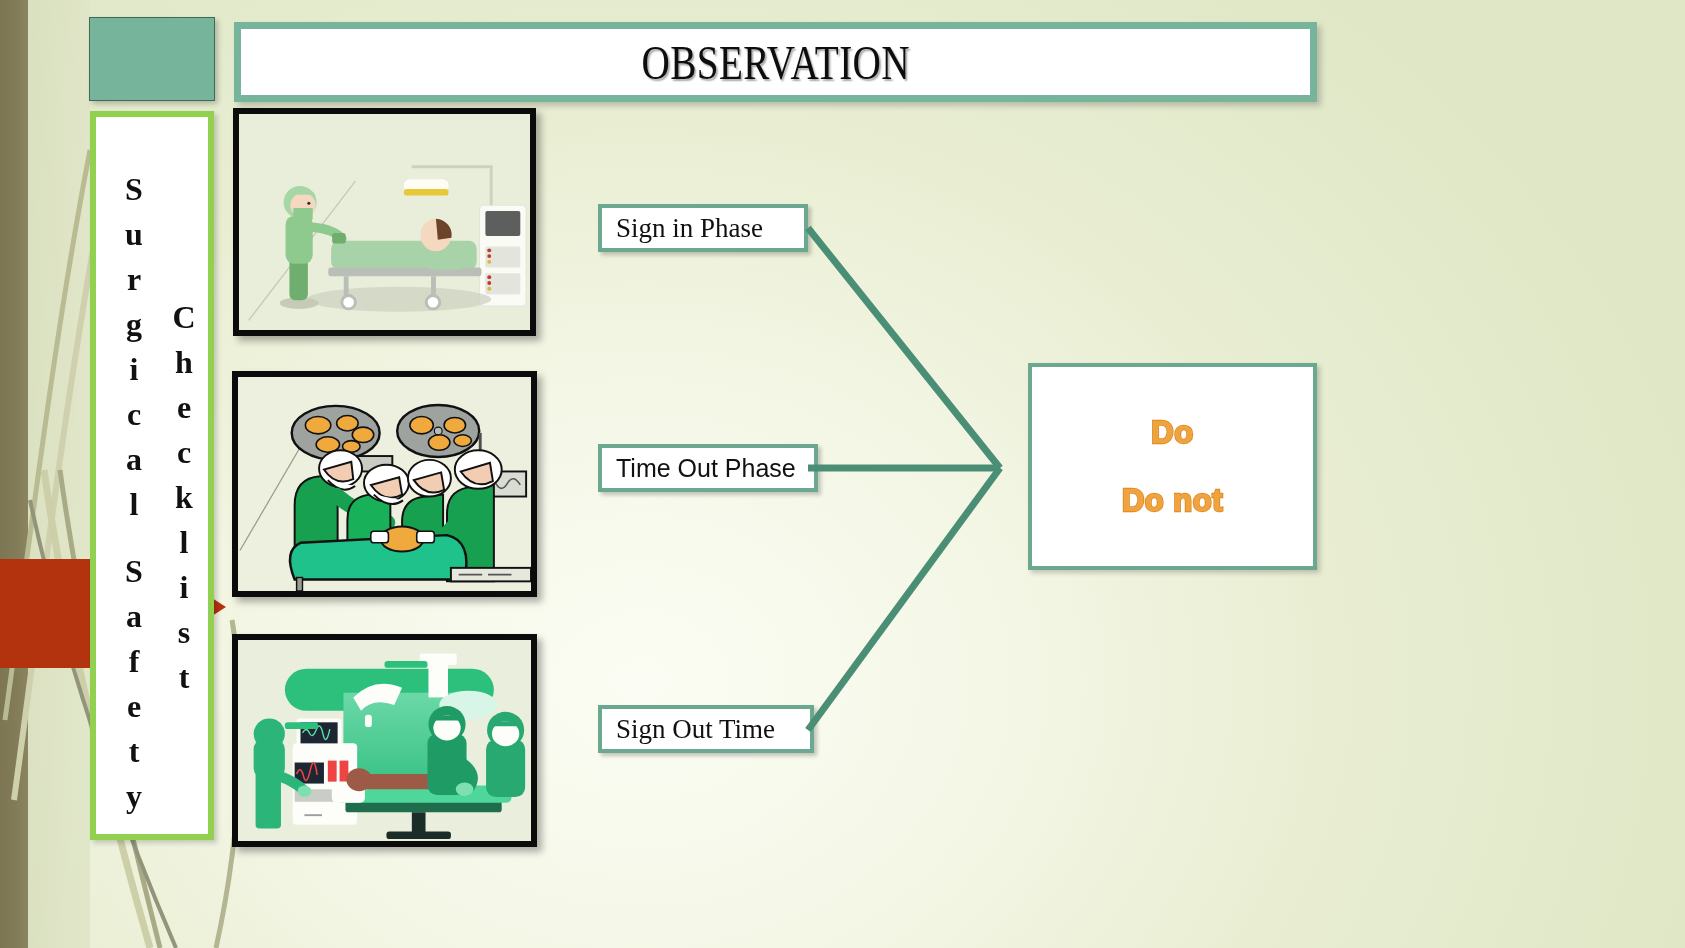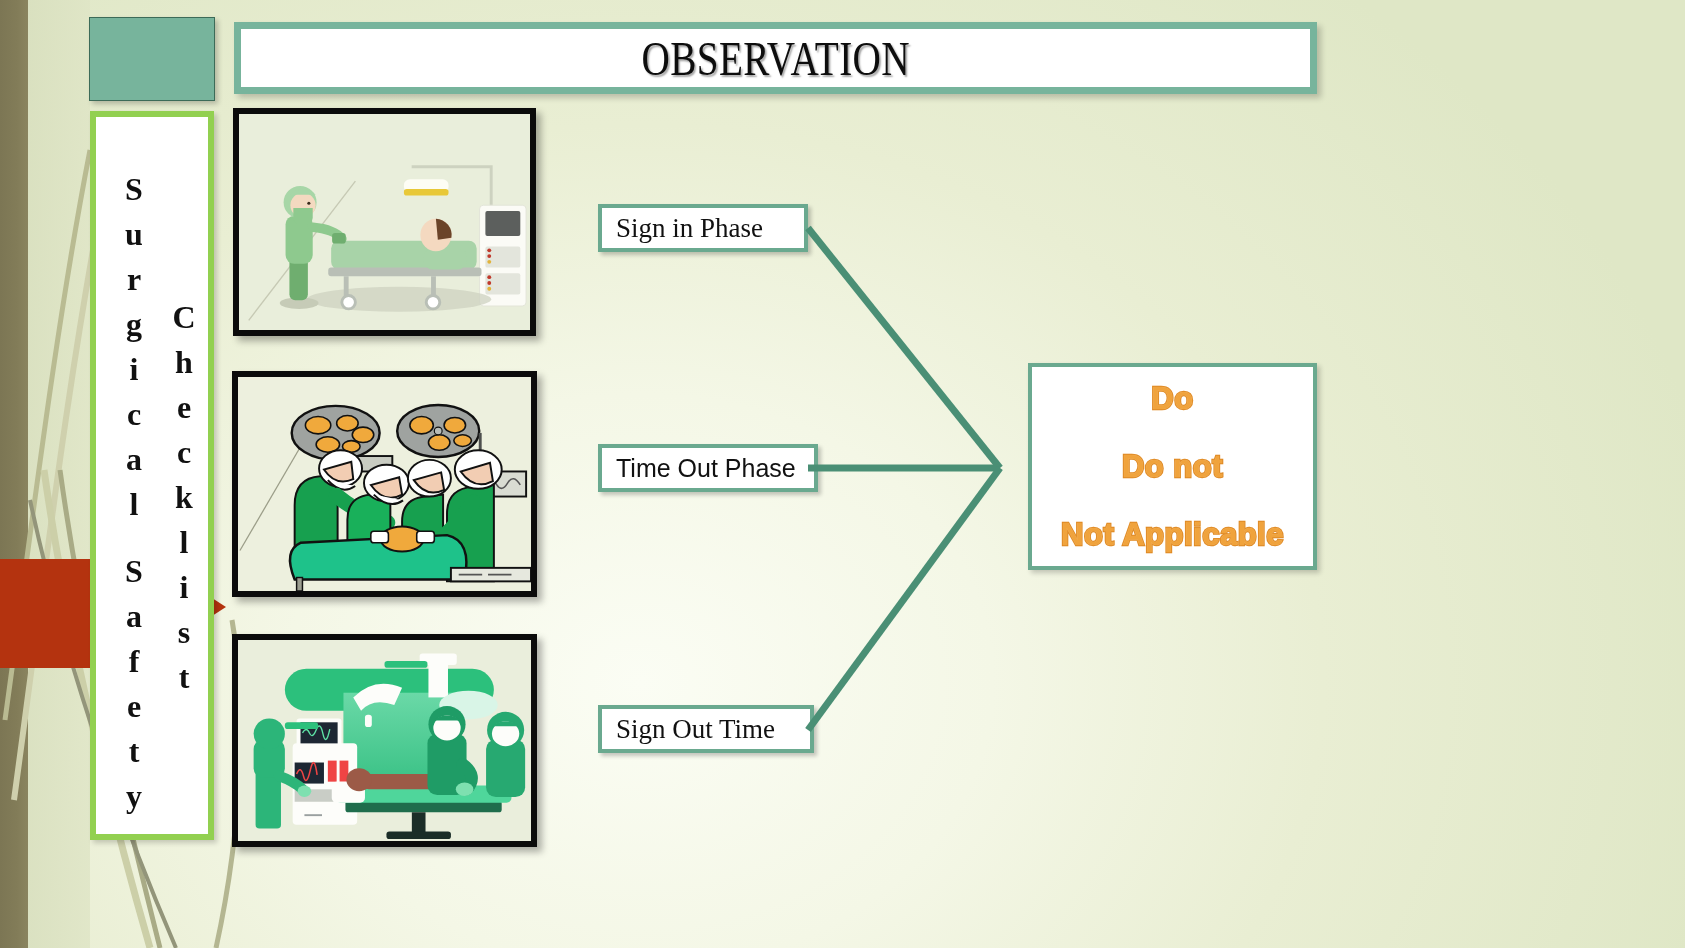--- a/index.html
+++ b/index.html
@@ -37,21 +37,21 @@
 
   
   .tealblock{
     position:absolute;left:89px;top:17px;width:124px;height:82px;
     background:#77b49c;border:1px solid #3c6b58;
     box-shadow:3px 3px 5px rgba(0,0,0,.22);
   }
 
   
   .titlebar{
-    position:absolute;left:234px;top:22px;width:1083px;height:72px;
+    position:absolute;left:234px;top:22px;width:1083px;height:80px;
     background:#ffffff;border:7px solid #77b49c;
     box-sizing:border-box;
     box-shadow:4px 4px 6px rgba(0,0,0,.20);
     display:flex;align-items:center;justify-content:center;
   }
   .titlebar span{
     font-family:"Liberation Serif", serif;
     font-size:49px;letter-spacing:.5px;color:#0d0d0d;
     transform:scaleX(.80);transform-origin:center;
     text-shadow:2px 2px 2px rgba(0,0,0,.35);
@@ -358,16 +358,15 @@
     <g stroke="#4a8f75" stroke-width="7" fill="none">
       <path d="M248 78 L 440 318"></path>
       <path d="M248 318 L 440 318"></path>
       <path d="M248 580 L 440 318"></path>
     </g>
   </svg>
 
   <div class="resultbox">
     <div>Do</div>
     <div>Do not</div>
-    <div>Not Applicable</div>
   </div>
 
 </div>
 
 </body></html>

